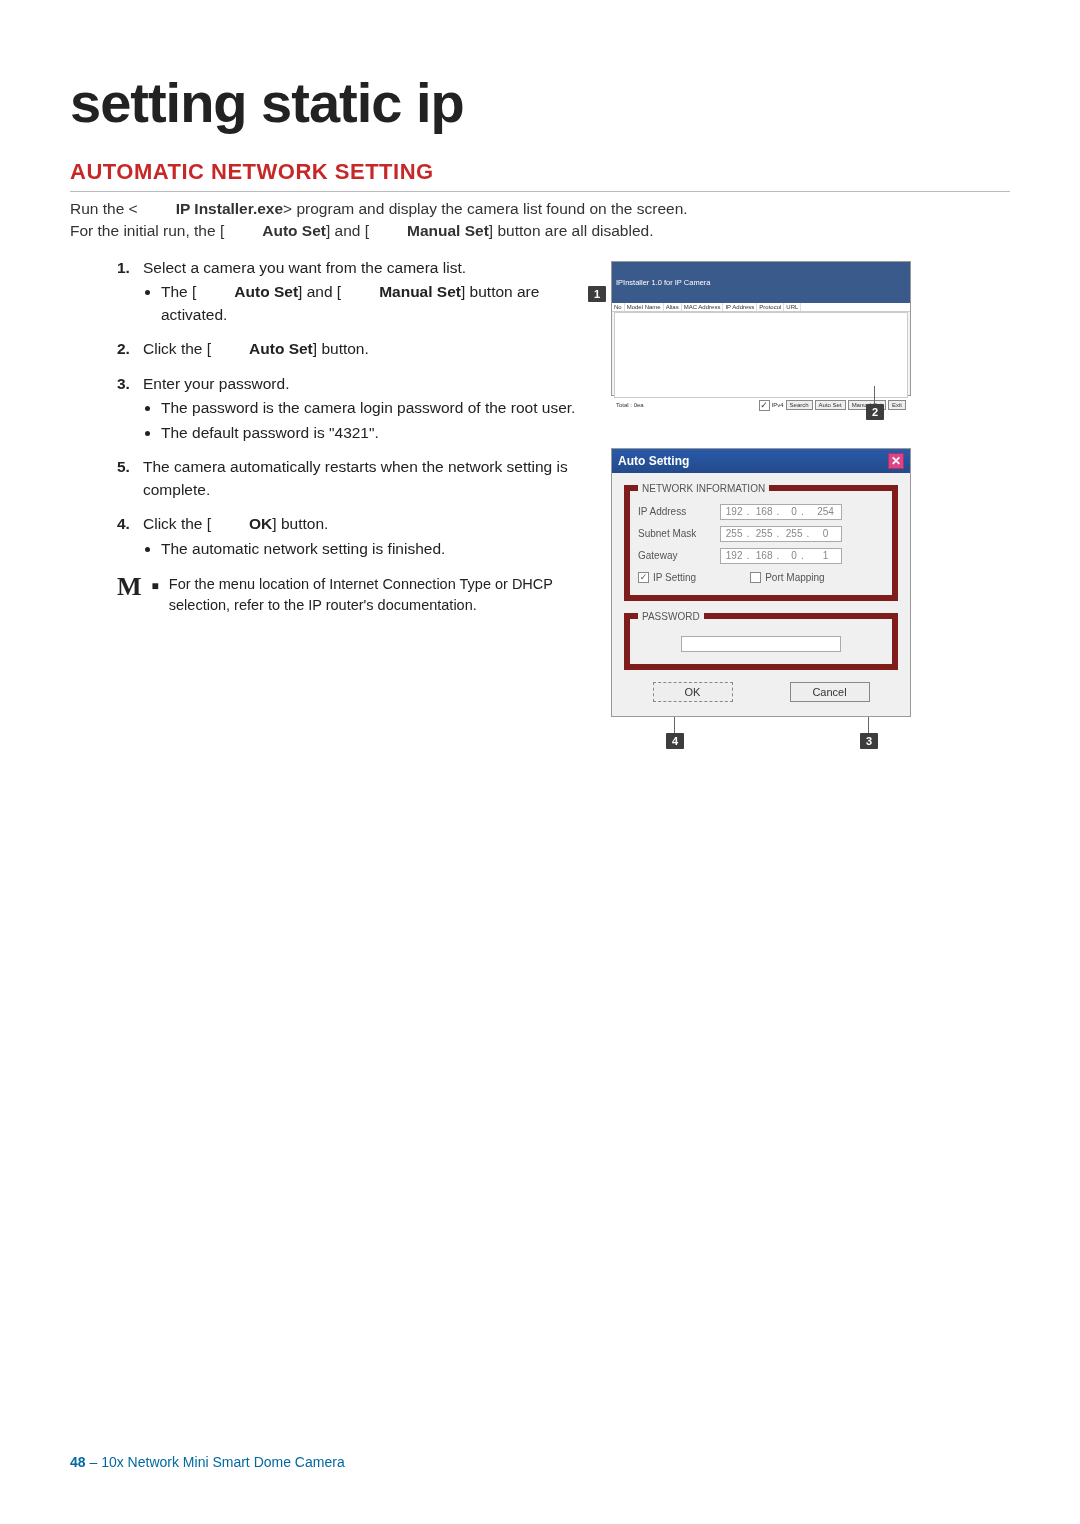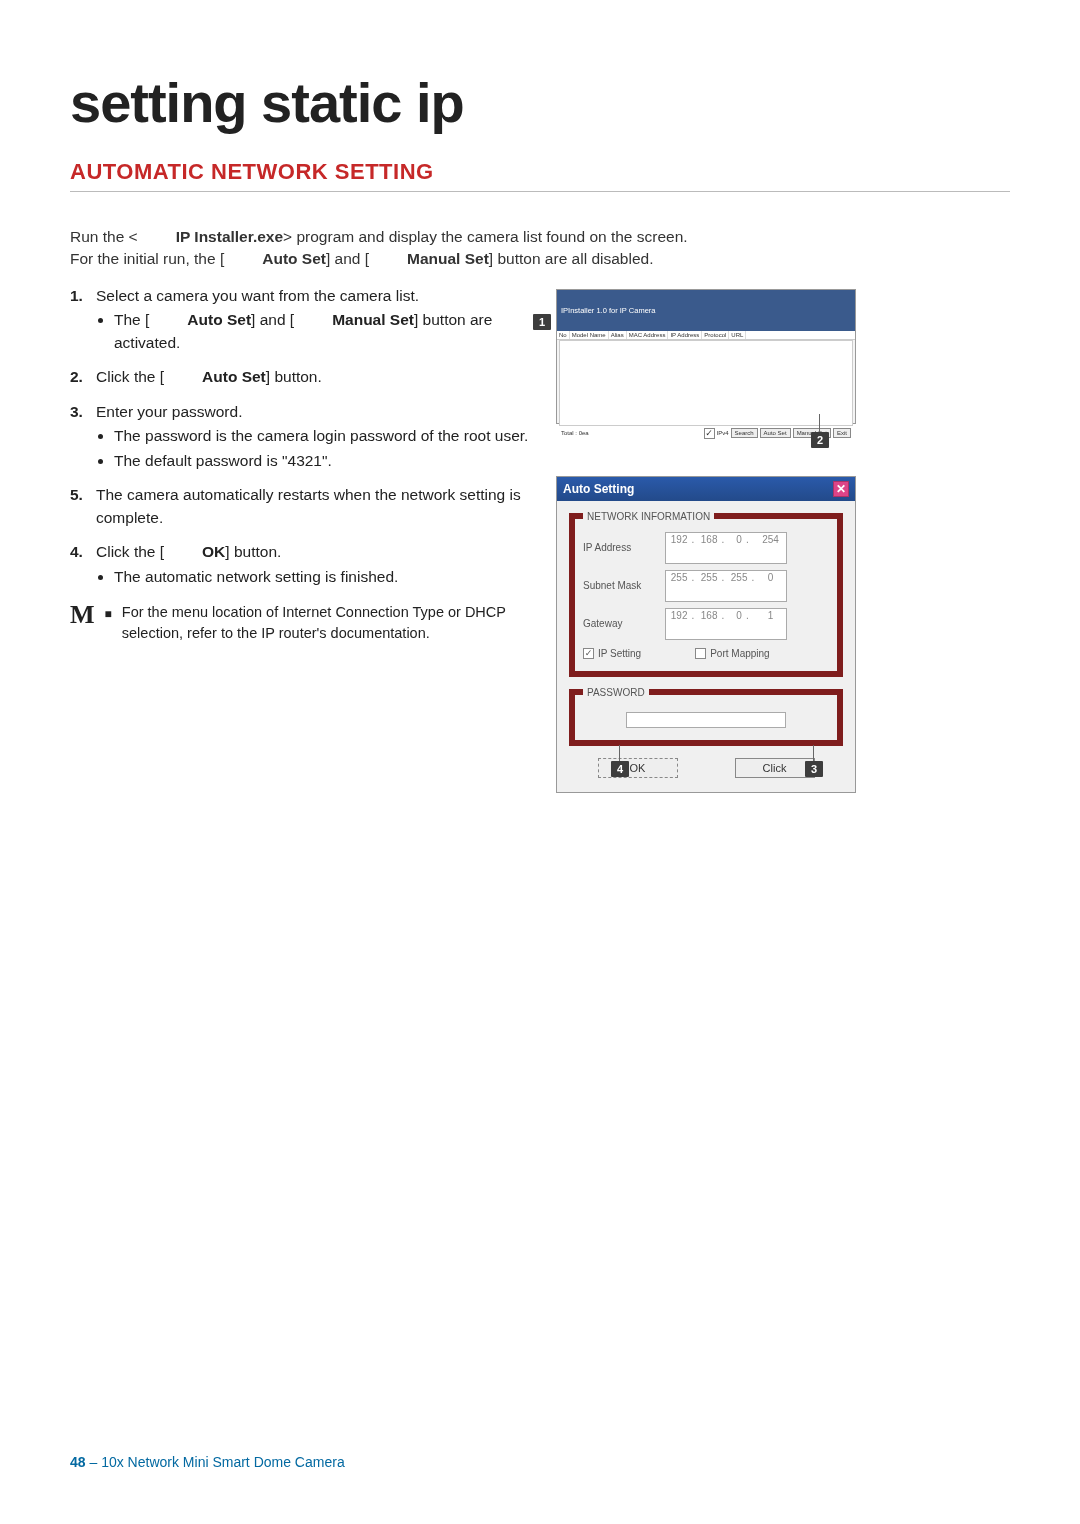--- a/index.html
+++ b/index.html
@@ -1,21 +1,21 @@
 <!DOCTYPE html>
 <html><head>
 <meta charset="utf-8">
 <style>
   * { box-sizing: border-box; margin: 0; padding: 0; }
   html, body { width: 1080px; height: 1524px; background: #fff; font-family: Arial, Helvetica, sans-serif; color: #222; }
   .page { padding: 70px 70px 0 70px; position: relative; height: 100%; }
   h1.title { font-size: 56px; font-weight: 700; letter-spacing: -1px; color: #222; margin-bottom: 24px; }
-  h2.subtitle { font-size: 22px; font-weight: 700; color: #c62828; letter-spacing: 0.5px; border-bottom: 1px solid #bbb; padding-bottom: 6px; margin-bottom: 34px; }
+  h2.subtitle { font-size: 22px; font-weight: 700; color: #c62828; letter-spacing: 0.5px; border-bottom: 1px solid #bbb; padding-bottom: 6px; margin-bottom: 6px; }
   p.intro { font-size: 15.5px; line-height: 1.45; color: #333; margin-bottom: 14px; }
-  .two-col { display: flex; gap: 16px; }
+  .two-col { display: flex; gap: 24px; margin-left: 47px; }
   .left-col { flex: 0 0 470px; }
   .right-col { flex: 1; padding-top: 4px; }
   ol.steps { list-style: none; font-size: 15.5px; line-height: 1.45; }
   ol.steps > li { margin-bottom: 12px; padding-left: 26px; position: relative; }
   ol.steps > li::before { content: attr(data-num) "."; position: absolute; left: 0; font-weight: 700; }
   ul.sub { list-style: disc; margin-left: 18px; margin-top: 2px; }
   ul.sub > li { margin-bottom: 2px; }
   .note-row { display: flex; gap: 10px; font-size: 14.5px; line-height: 1.45; margin-top: 14px; }
   .note-m { font-family: "Times New Roman", serif; font-size: 26px; font-weight: 700; line-height: 1; }
   .note-bullet { font-size: 12px; padding-top: 4px; }
@@ -35,21 +35,21 @@
   .co2 { left: 254px; top: 142px; }
   .co2-line { position: absolute; left: 262px; top: 124px; width: 1px; height: 18px; background: #666; }
   .screenshot2 { width: 300px; border: 1px solid #999; background: #f4f4f4; position: relative; margin-top: 52px; font-size: 10px; color: #333; }
   .ss2-title { background: linear-gradient(#2a5aaa,#234a8a); color: #fff; font-size: 12px; font-weight: 700; padding: 4px 6px; display: flex; justify-content: space-between; align-items: center; }
   .ss2-close { width: 16px; height: 16px; background: #d48; color: #fff; display: flex; align-items: center; justify-content: center; font-size: 12px; border: 1px solid #a36; }
   .ss2-body { padding: 10px 12px 14px; background: #f0f0f0; }
   fieldset { border: 6px solid #7f1d1d; padding: 10px 8px 12px; margin-bottom: 10px; }
   legend { font-size: 10px; padding: 0 4px; color: #555; }
   .fld-row { display: flex; align-items: center; gap: 8px; margin-bottom: 6px; }
   .fld-label { width: 74px; font-size: 10px; color: #555; }
-  .ip-box { display: flex; border: 1px solid #aaa; background: #fff; height: 32px; }
+  .ip-box { display: flex; border: 1px solid #aaa; background: #fff; height: 16px; }
   .ip-box span { width: 30px; text-align: center; font-size: 10px; color: #888; border-right: 1px solid transparent; line-height: 14px; }
   .ip-box span:not(:last-child)::after { content: "."; color: #888; position: relative; left: 4px; }
   .chk-row { display: flex; gap: 54px; margin-top: 8px; font-size: 10px; color: #555; }
   .chk { display: flex; align-items: center; gap: 4px; }
   .chkbox { width: 11px; height: 11px; border: 1px solid #888; display: inline-flex; align-items: center; justify-content: center; font-size: 9px; background: #fff; }
   .pw-input { width: 160px; height: 16px; border: 1px solid #aaa; background: #fff; margin: 4px auto 0; display: block; }
   .btn-row { display: flex; justify-content: space-around; margin-top: 12px; }
   .dlg-btn { width: 80px; height: 20px; border: 1px solid #888; background: #eee; font-size: 11px; display: flex; align-items: center; justify-content: center; }
   .dlg-btn.ok { border-style: dashed; }
   .co3 { left: 248px; top: 284px; }
@@ -185,21 +185,21 @@
                   <span>Port Mapping</span>
                 </span>
             </div>
           </fieldset>
           <fieldset>
             <legend>PASSWORD</legend>
             <div class="pw-input"></div>
           </fieldset>
           <div class="btn-row">
             <div class="dlg-btn ok">OK</div>
-            <div class="dlg-btn">Click</div>
+            <div class="dlg-btn">Cancel</div>
           </div>
         </div>
         <div class="co4-line"></div>
         <div class="callout co4">4</div>
         <div class="co3-line"></div>
         <div class="callout co3">3</div>
       </div>
     </div>
   </div>
 

